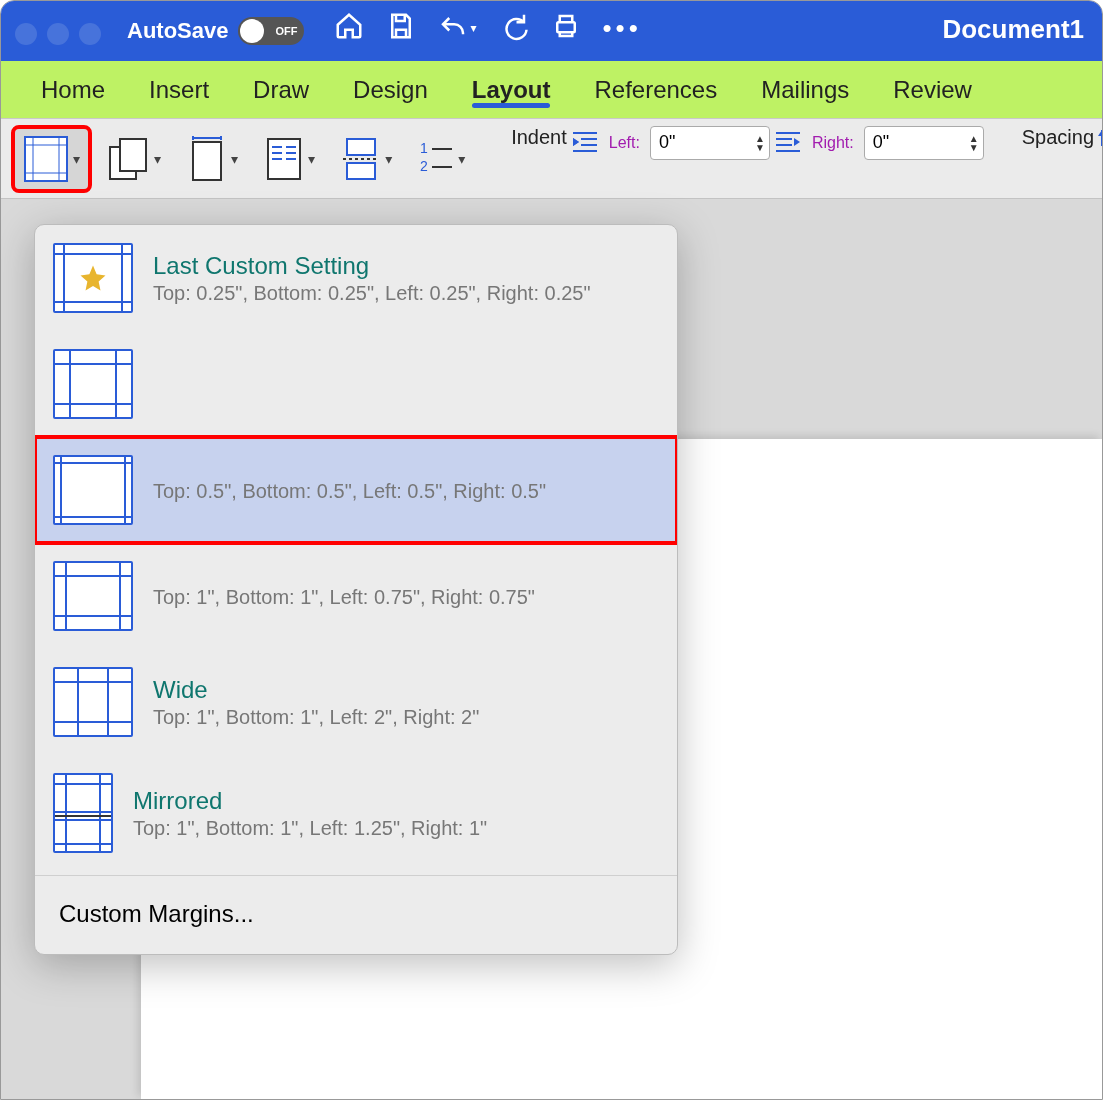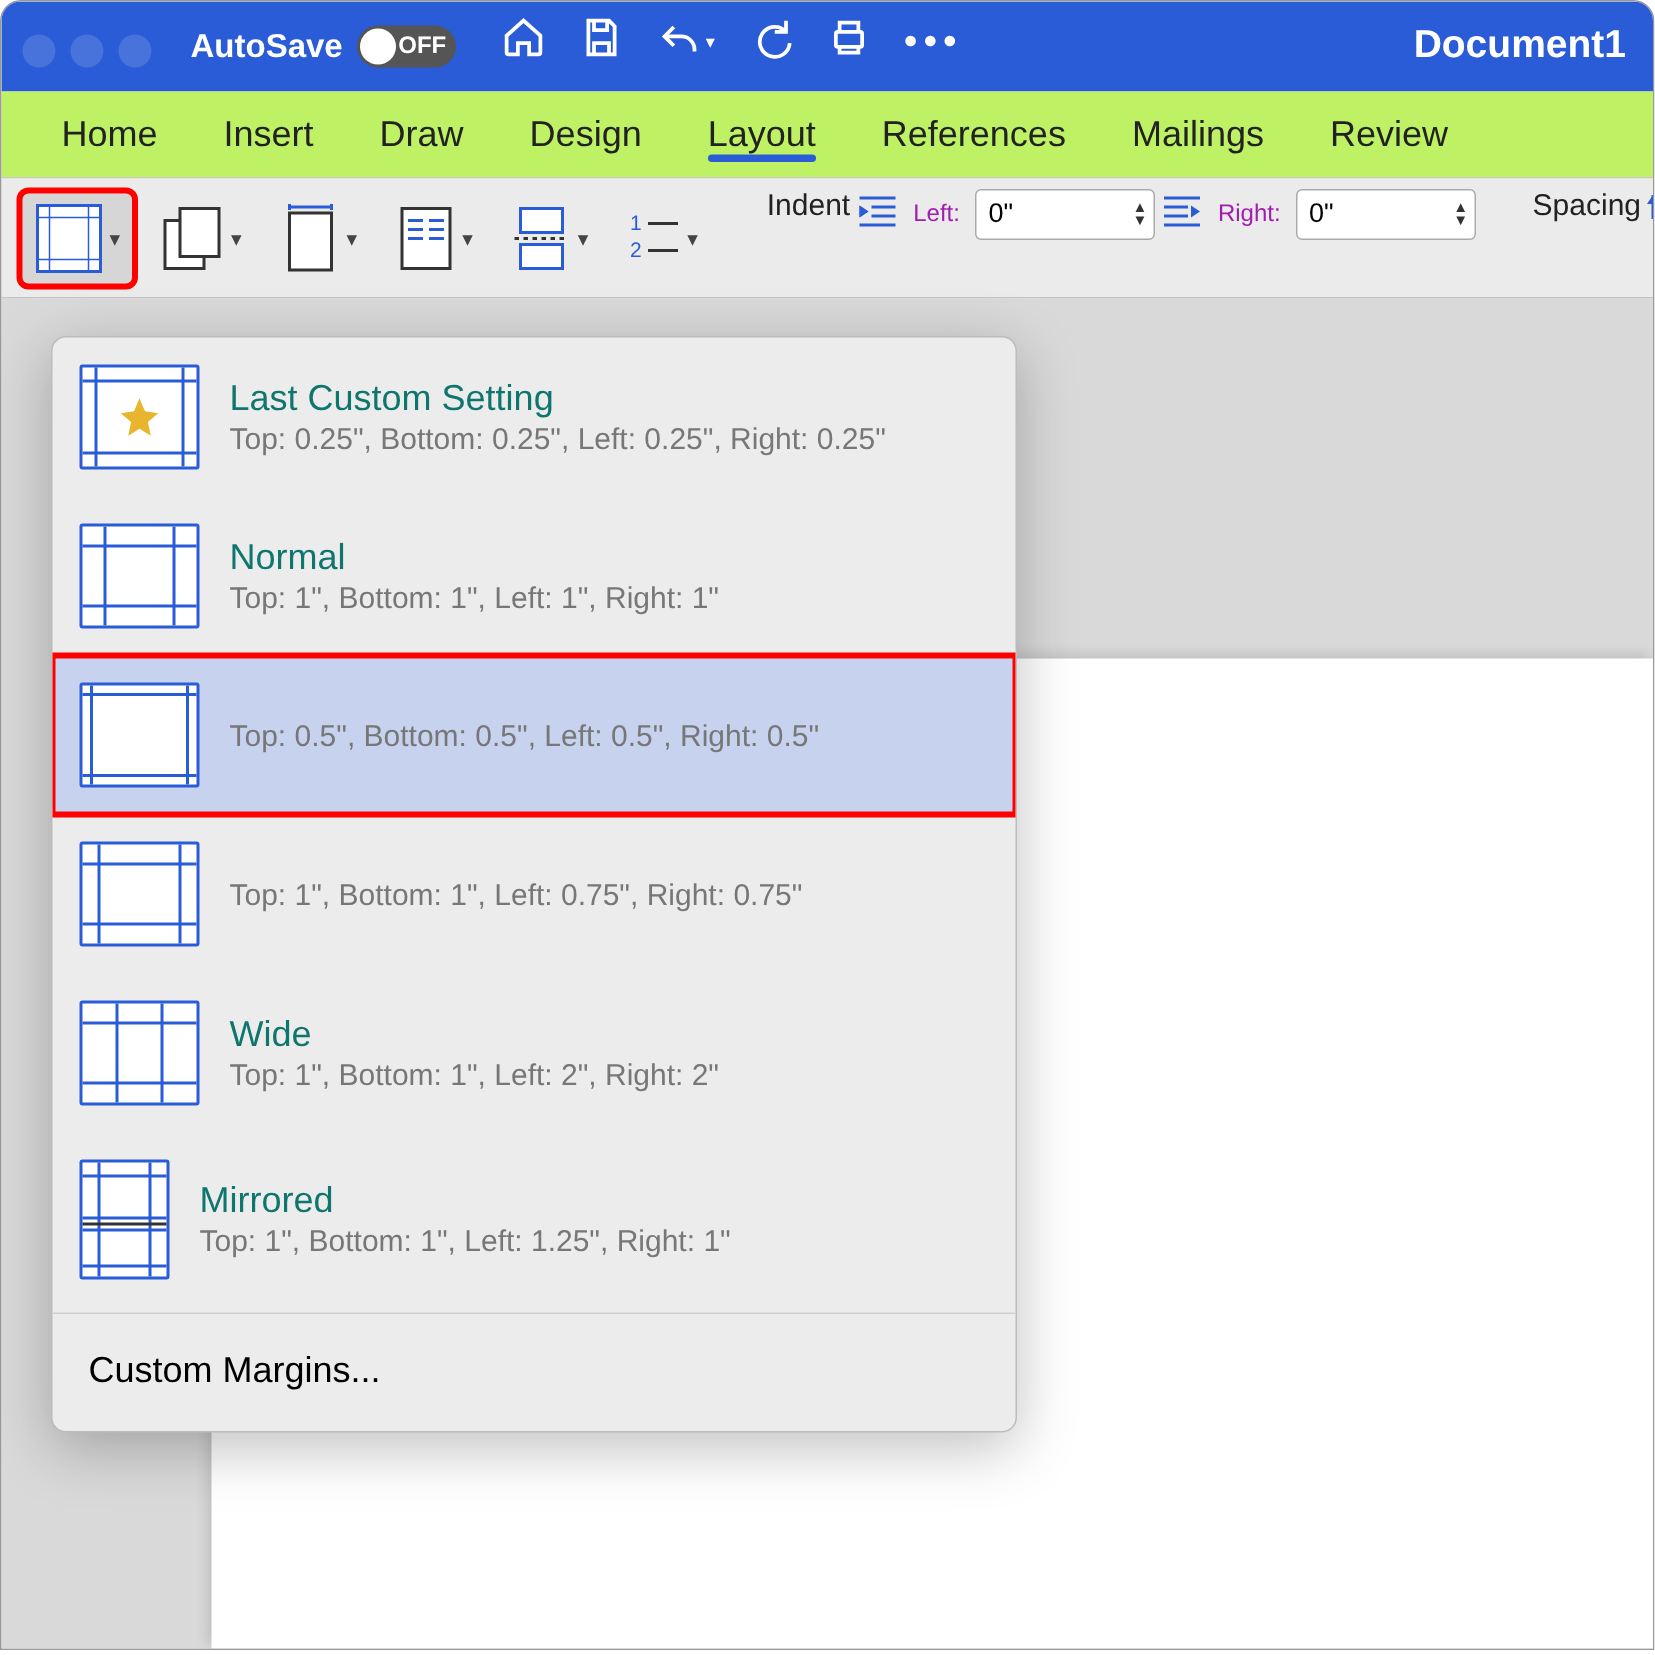--- a/index.html
+++ b/index.html
@@ -8,30 +8,30 @@
   .window { width: 1103px; border: 1px solid #999; border-radius: 14px 14px 0 0; overflow: hidden; background:#fff; }
 
   
   .titlebar { height: 60px; background: #2a5cd7; display: flex; align-items: flex-end; padding: 16px 14px; color: #fff; }
   .traffic { display: flex; gap: 10px; margin-right: 26px; }
   .tl-dot { width: 22px; height: 22px; border-radius: 50%; background: #4773db; }
   .autosave-wrap { display: flex; align-items: center; gap: 10px; }
   .autosave-label { font-size: 22px; font-weight: 600; }
   .toggle { width: 66px; height: 28px; background: #555; border-radius: 14px; display: flex; align-items: center; padding: 2px; position: relative; }
   .toggle-knob { width: 24px; height: 24px; background: #fff; border-radius: 50%; }
-  .toggle-off { font-size: 16px; color: #fff; font-weight: 700; position:absolute; right:7px; }
+  .toggle-off { font-size: 11px; color: #fff; font-weight: 700; position:absolute; right:7px; }
   .qat { display: flex; gap: 22px; align-items: center; margin-left: 30px; }
   .qat svg { width: 30px; height: 30px; }
   .doc-title { margin-left: auto; margin-right: 4px; font-size: 26px; font-weight: 700; }
   .ellipsis { font-size: 26px; letter-spacing: 4px; }
 
   
   .ribbon-tabs { height: 58px; background: #bef264; border-bottom: 1px solid #c9c9c9; display: flex; align-items: center; gap: 44px; padding: 0 40px; position: relative; }
   .tab { font-size: 24px; color: #222; position: relative; padding: 10px 0; cursor: pointer; }
-  .tab.active { font-weight: 400; }
+  .tab.active { font-weight: 700; }
   .tab.active::after { content:""; position:absolute; left:0; right:0; bottom:6px; height:5px; background:#2a5cd7; border-radius:3px; }
 
   
   .ribbon-content { height: 80px; background: #ebebeb; display: flex; align-items: center; padding: 0 14px; border-bottom: 1px solid #c3c3c3; position: relative; }
   .rc-btn { display:flex; align-items:center; gap:4px; padding:6px 8px; margin-right: 10px; border-radius:4px; }
   .rc-btn.selected { background: #d6d6d6; }
   .rc-chev { font-size: 14px; color:#444; }
   .rc-divider { width:1px; height:60px; background:#c3c3c3; margin: 0 10px; }
   .highlight-red { outline: 4px solid #ff0000; }
 
@@ -272,24 +272,20 @@
     </div>
   </div>
 
   <div class="dd-item">
     <div class="dd-icon">
           <div class="mline" style="left:14px;top:0;width:2px;height:100%"></div>
           <div class="mline" style="right:14px;top:0;width:2px;height:100%"></div>
           <div class="mline" style="top:12px;left:0;height:2px;width:100%"></div>
           <div class="mline" style="bottom:12px;left:0;height:2px;width:100%"></div>
         </div>
-    <div class="dd-text">
-      <div class="name">Normal</div>
-      <div class="desc">Top: 1", Bottom: 1", Left: 1", Right: 1"</div>
-    </div>
   </div>
 
   <div class="dd-item sel">
     <div class="dd-icon">
           <div class="mline" style="left:5px;top:0;width:2px;height:100%"></div>
           <div class="mline" style="right:5px;top:0;width:2px;height:100%"></div>
           <div class="mline" style="top:5px;left:0;height:2px;width:100%"></div>
           <div class="mline" style="bottom:5px;left:0;height:2px;width:100%"></div>
         </div>
     <div class="dd-text">

